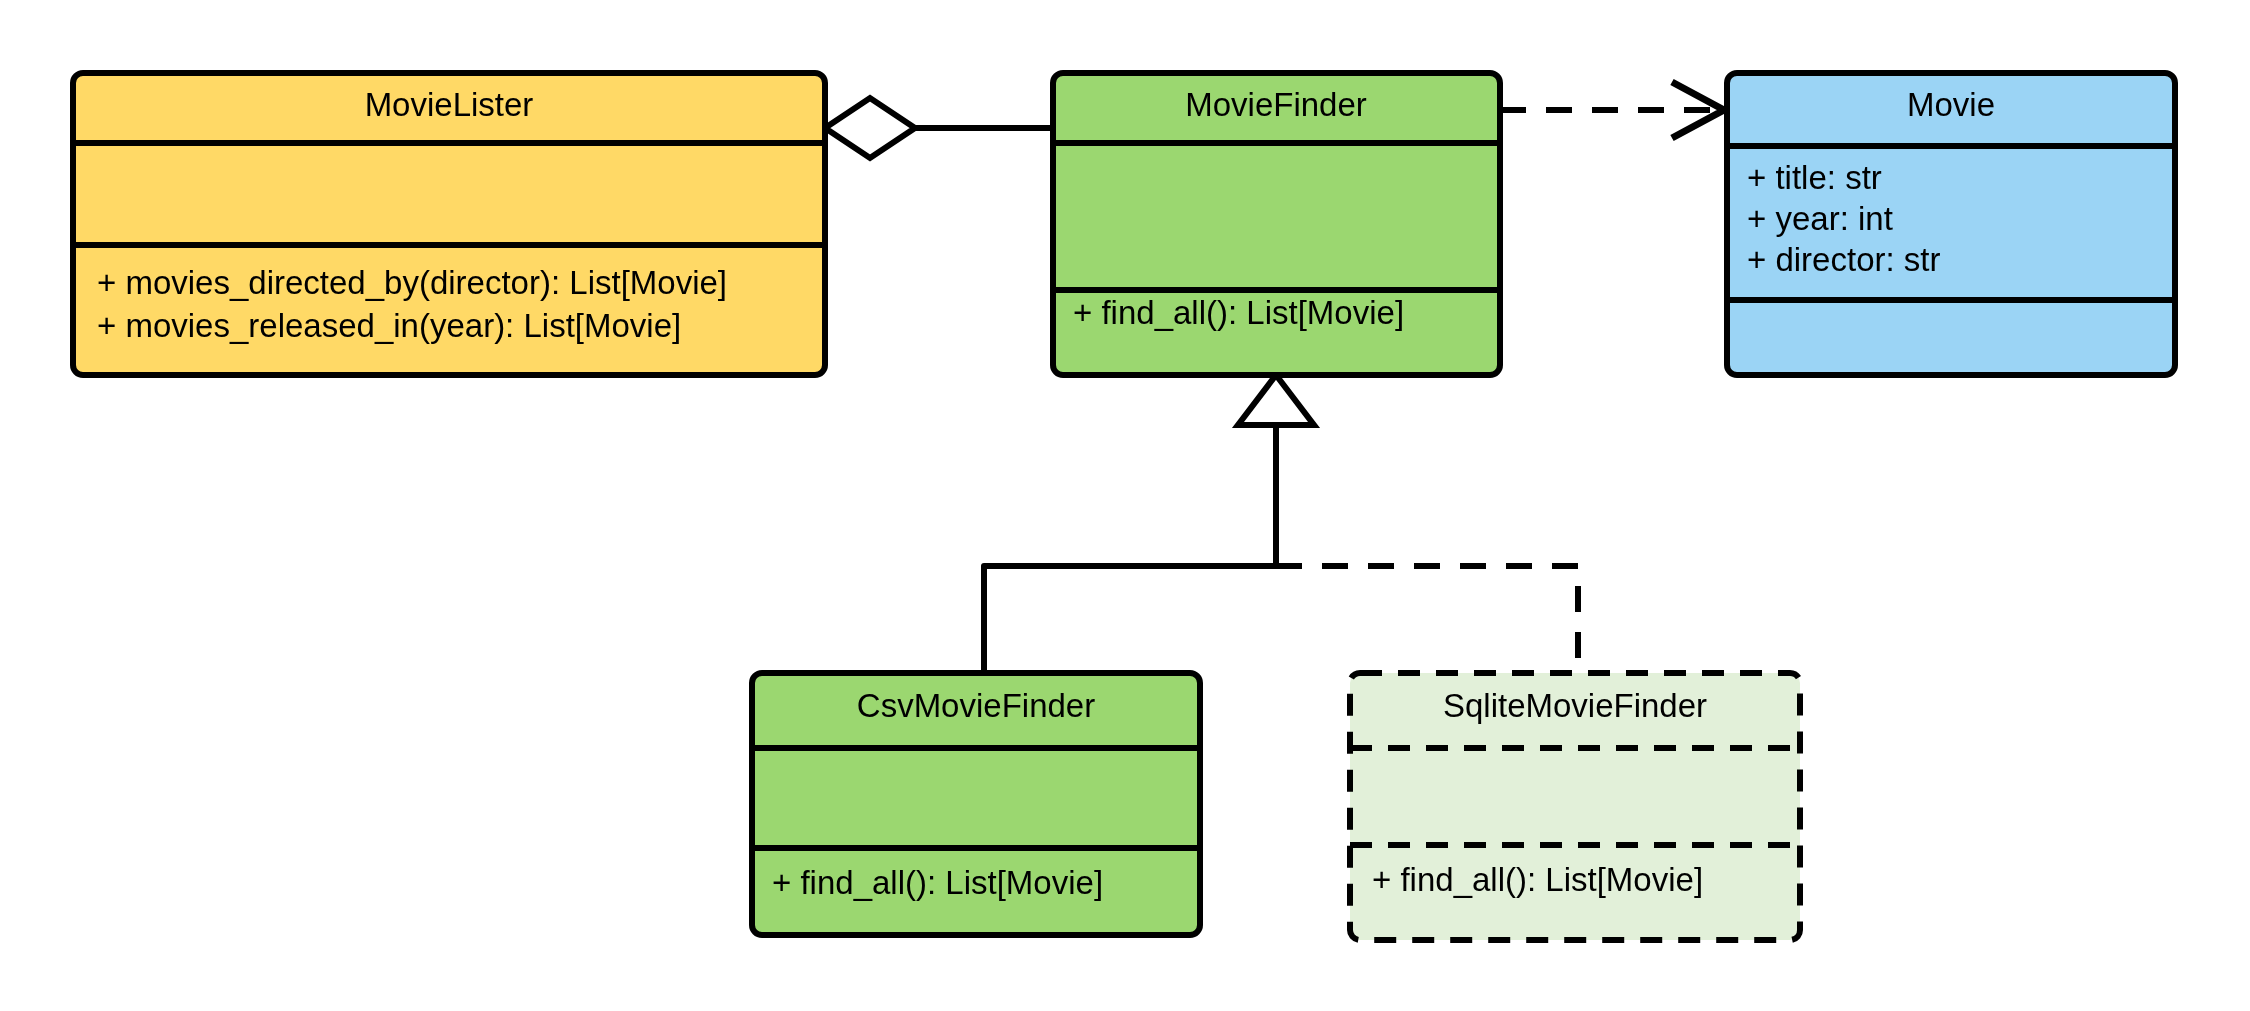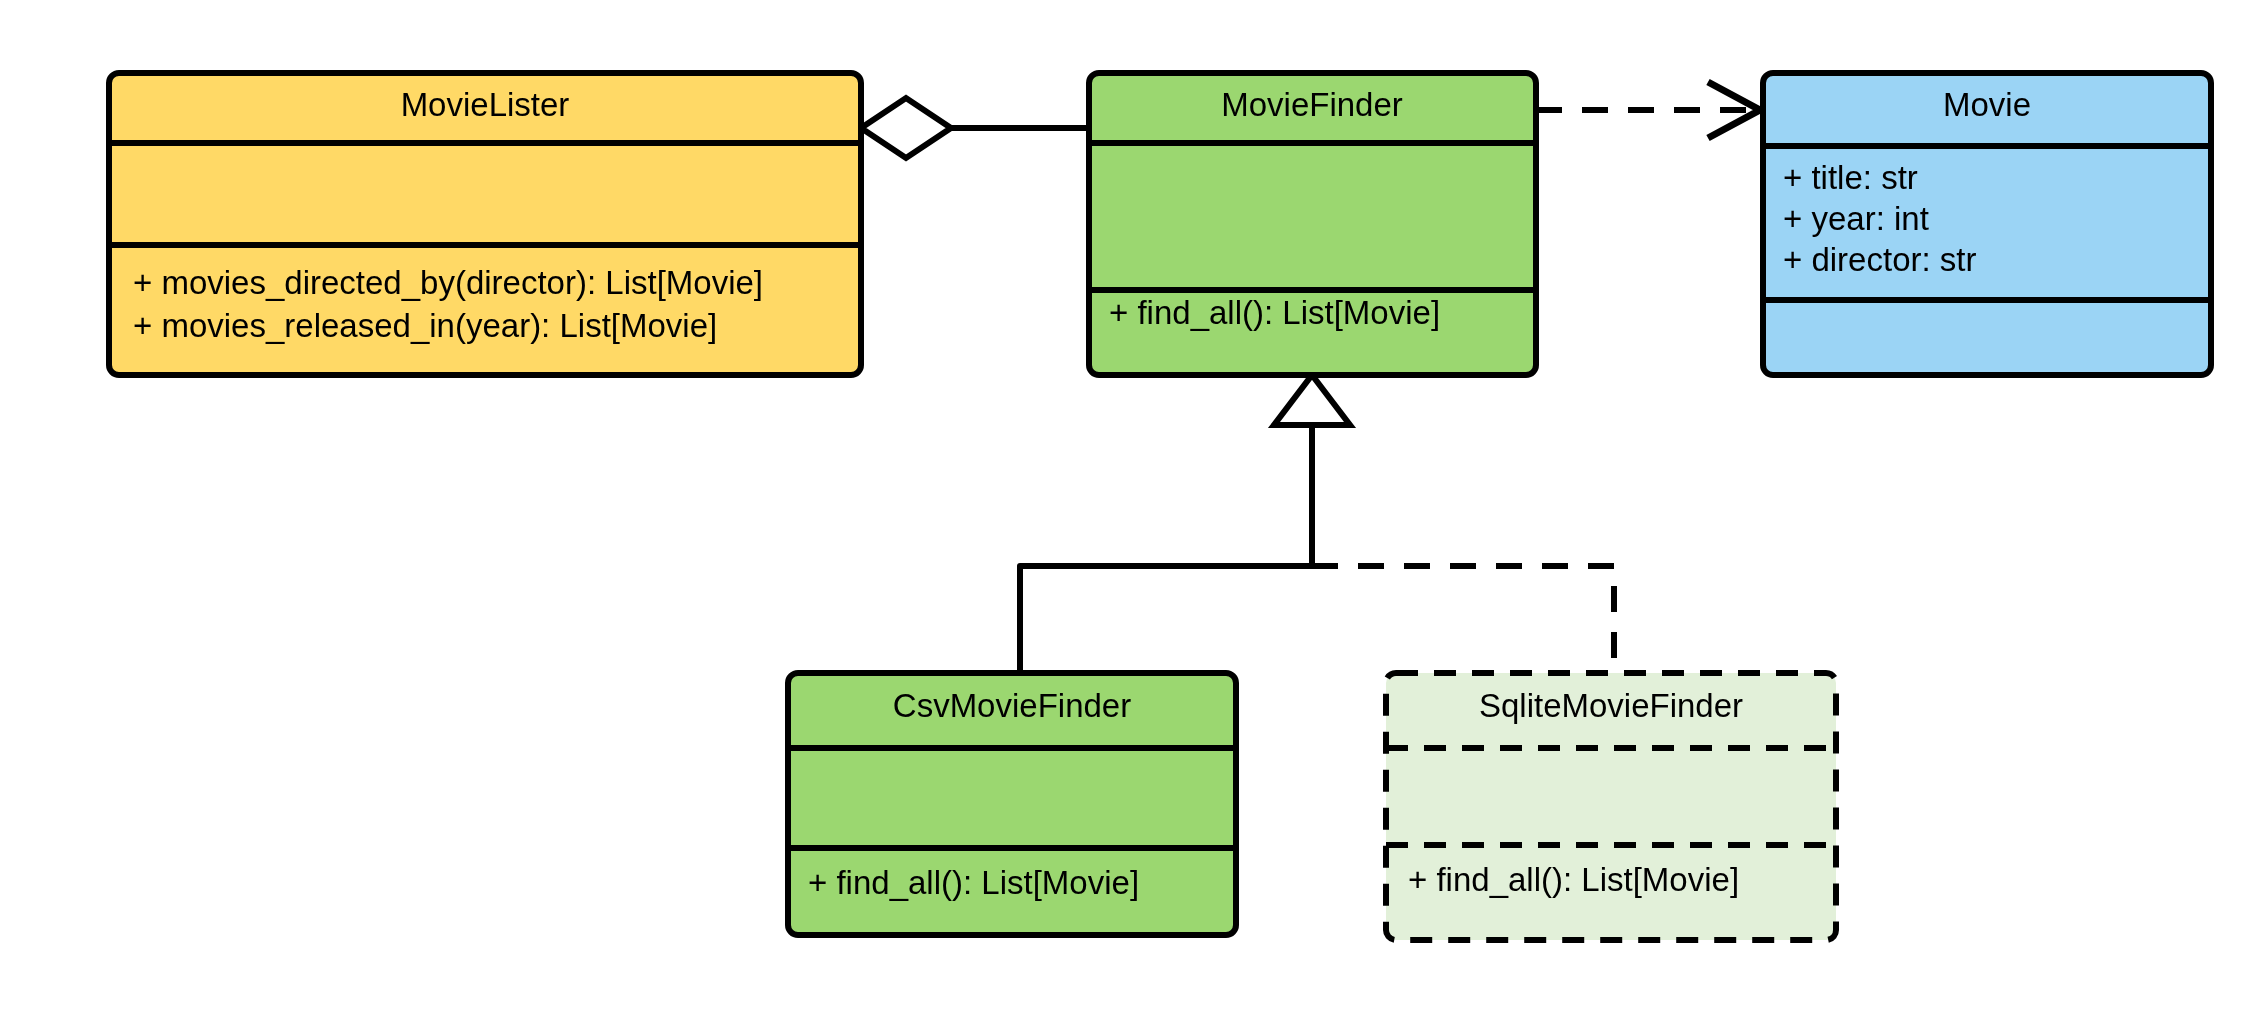--- a/index.html
+++ b/index.html
@@ -11,21 +11,20 @@
     width: 2250px;
     height: 1011px;
     font-family: "Liberation Sans", sans-serif;
     overflow: hidden;
   }
   #diagram-root {
     position: relative;
     width: 1872px;
     height: 1011px;
     background: #ffffff;
-    margin-left: 36px;
   }
   svg#uml-canvas {
     display: block;
     width: 2250px;
     height: 1011px;
   }
   .cls-box {
     stroke: #000000;
     stroke-width: 6;
   }

